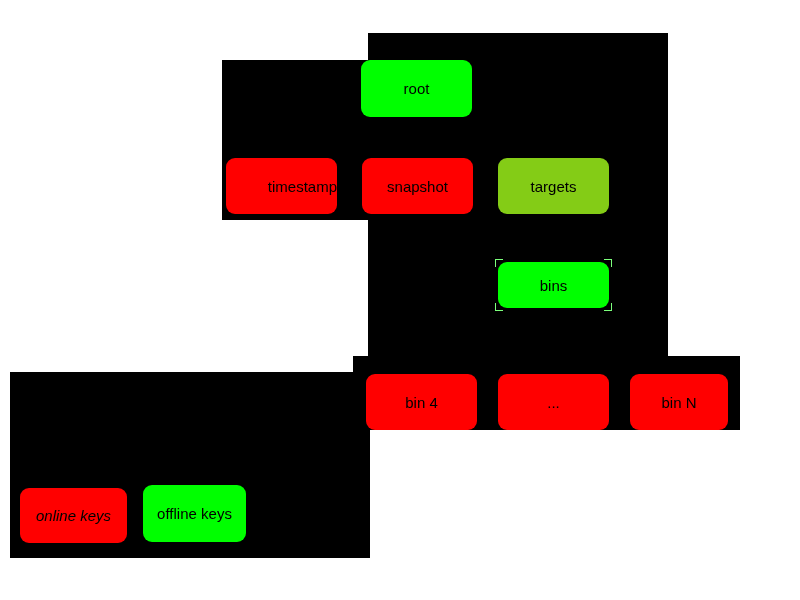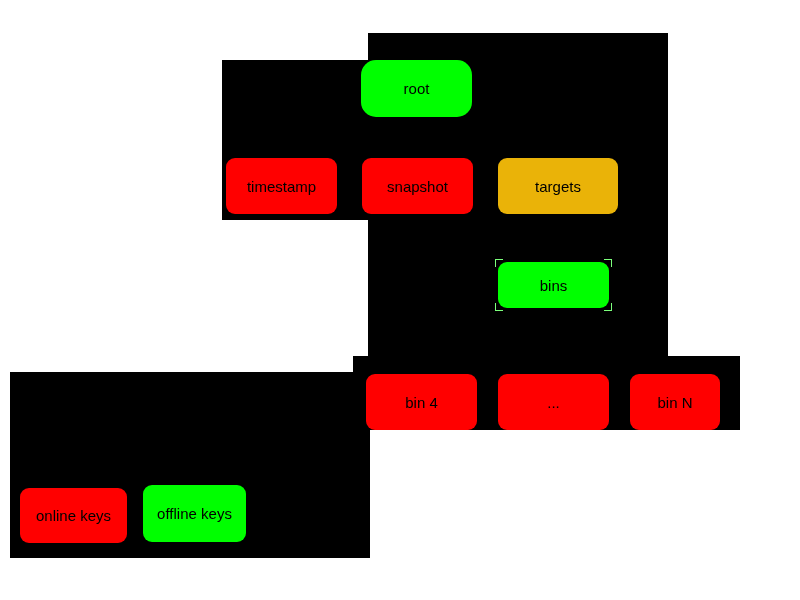--- a/index.html
+++ b/index.html
@@ -63,45 +63,45 @@
 
 <div id="canvas">
   <div id="panels">
       <div class="panel" style="left: 222px; top: 60px; width: 146px; height: 160px; background: rgb(0, 0, 0);"></div>
       <div class="panel" style="left: 368px; top: 33px; width: 300px; height: 323px; background: rgb(0, 0, 0);"></div>
       <div class="panel" style="left: 353px; top: 356px; width: 387px; height: 74px; background: rgb(0, 0, 0);"></div>
       <div class="panel" style="left: 353px; top: 430px; width: 17px; height: 128px; background: rgb(0, 0, 0);"></div>
       <div class="panel" style="left: 10px; top: 372px; width: 360px; height: 186px; background: rgb(0, 0, 0);"></div>
     </div>
   <div id="nodes">
-      <div class="node green" style="left: 361px; top: 60px; width: 111px; height: 57px; background: rgb(0, 255, 0); border-radius: 15px;">
+      <div class="node green" style="left: 361px; top: 60px; width: 111px; height: 57px; background: rgb(0, 255, 0);">
         <span>root</span>
       </div>
-      <div class="node red" style="left: 226px; top: 158px; width: 111px; height: 56px; background: rgb(255, 0, 0);">
+      <div class="node red" style="left: 226px; top: 158px; width: 111px; height: 56px; background: rgb(255, 0, 0); justify-content: flex-end;">
         <span>timestamp</span>
       </div>
       <div class="node red" style="left: 362px; top: 158px; width: 111px; height: 56px; background: rgb(255, 0, 0);">
         <span>snapshot</span>
       </div>
-      <div class="node green" style="left: 498px; top: 158px; width: 120px; height: 56px; background: #eab308;">
+      <div class="node green" style="left: 498px; top: 158px; width: 111px; height: 56px; background: #84cc16;">
         <span>targets</span>
       </div>
       <div class="node green selected" style="left: 498px; top: 262px; width: 111px; height: 46px; background: rgb(0, 255, 0);">
         <span>bins</span>
         <span class="sel-wrap"></span>
       </div>
       <div class="node red" style="left: 366px; top: 374px; width: 111px; height: 56px; background: rgb(255, 0, 0);">
         <span>bin 4</span>
       </div>
       <div class="node red" style="left: 498px; top: 374px; width: 111px; height: 56px; background: rgb(255, 0, 0);">
         <span>...</span>
       </div>
-      <div class="node red" style="left: 630px; top: 374px; width: 90px; height: 56px; background: rgb(255, 0, 0);">
+      <div class="node red" style="left: 630px; top: 374px; width: 98px; height: 56px; background: rgb(255, 0, 0);">
         <span>bin N</span>
       </div>
-      <div class="node red" style="left: 20px; top: 488px; width: 107px; height: 55px; background: rgb(255, 0, 0);">
+      <div class="node red" style="left: 20px; top: 488px; width: 107px; height: 55px; background: rgb(255, 0, 0); font-style: italic;">
         <span>online keys</span>
       </div>
       <div class="node green" style="left: 143px; top: 485px; width: 103px; height: 57px; background: rgb(0, 255, 0);">
         <span>offline keys</span>
       </div>
     </div>
 </div>
 
 </body></html>

